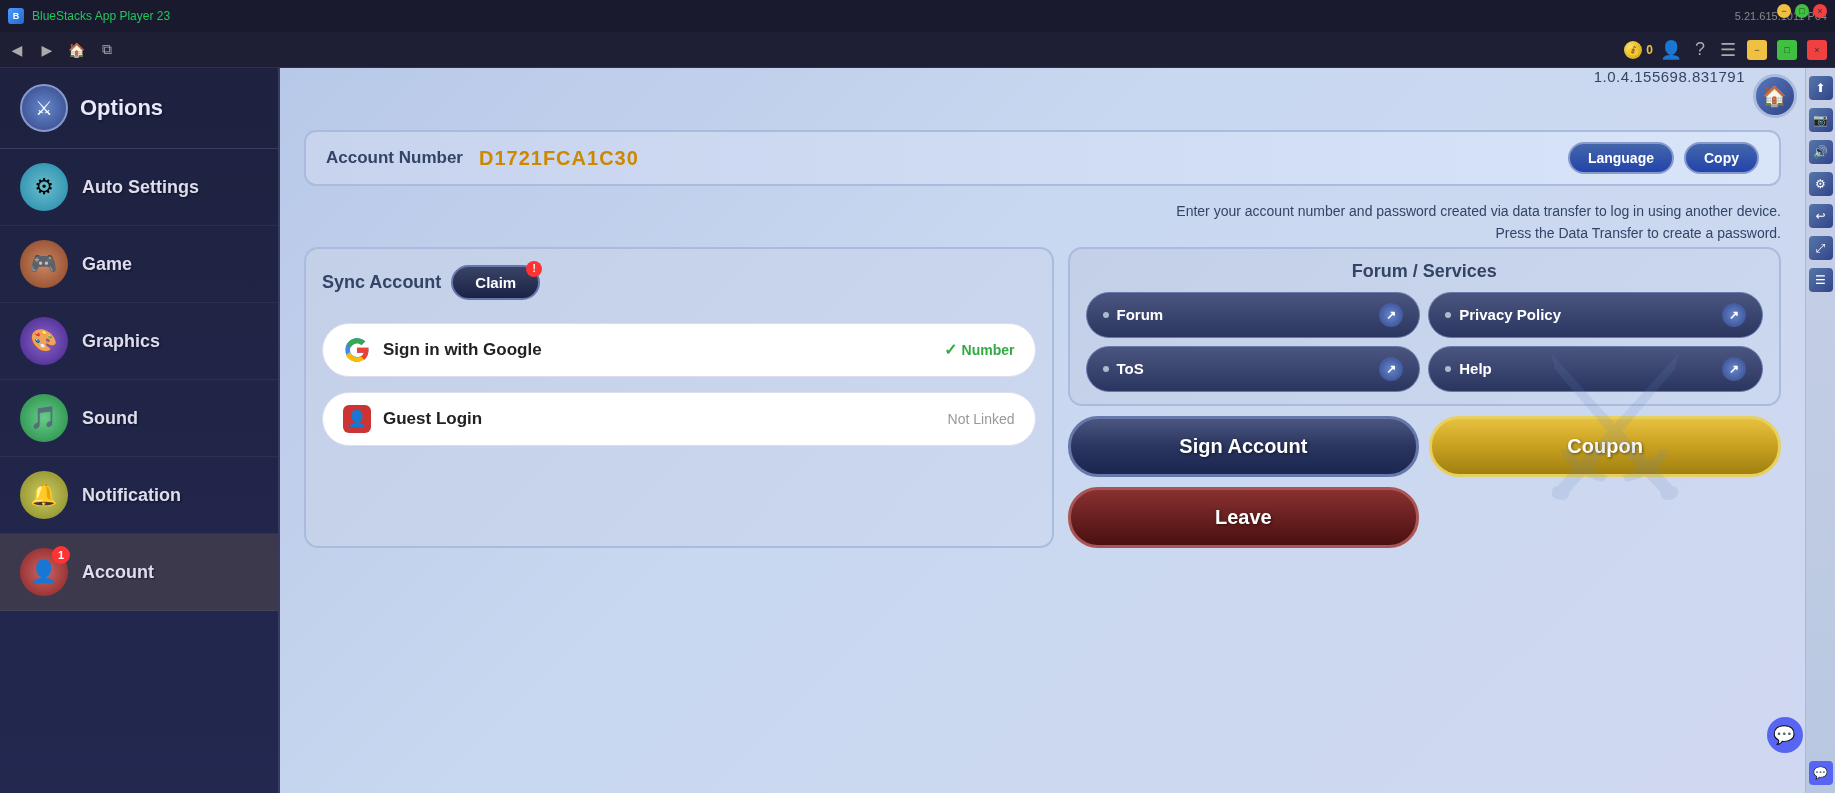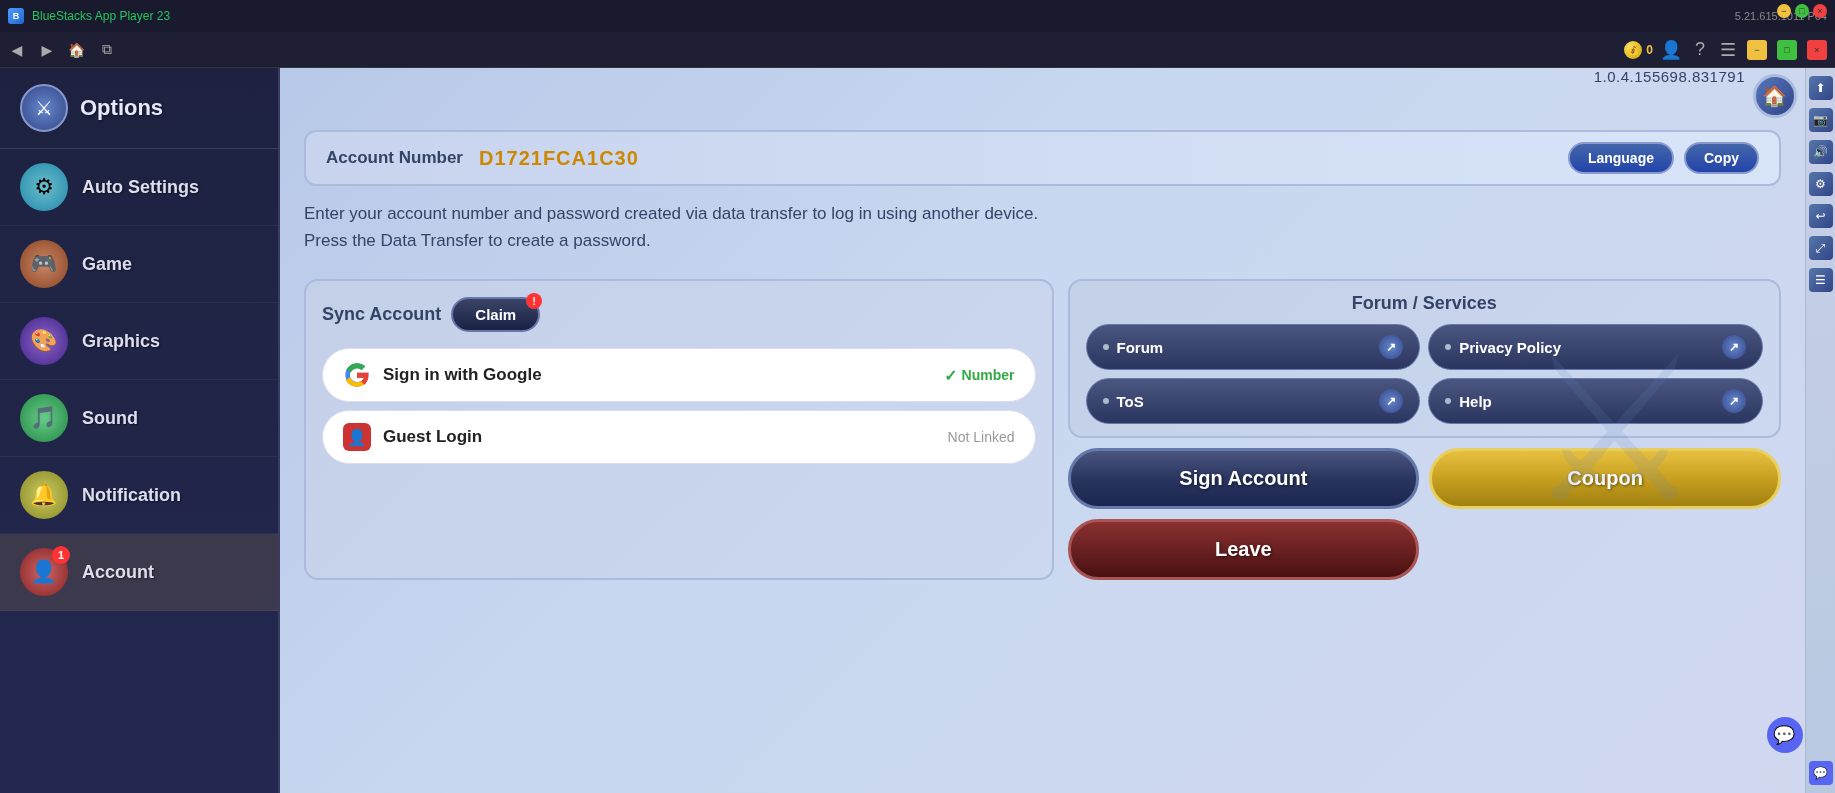--- a/index.html
+++ b/index.html
@@ -258,44 +258,44 @@
       border-radius: 20px;
       color: white;
       font-size: 14px;
       font-weight: 600;
       padding: 6px 18px;
       cursor: pointer;
     }
 
     
     .info-text {
-      text-align: left;
-      font-size: 17px;
+      text-align: right;
+      font-size: 14px;
       color: #334466;
       line-height: 1.6;
-      margin-bottom: 25px;
+      margin-bottom: 2px;
     }
 
     
     .two-col {
       display: flex;
       gap: 14px;
       flex: 1;
     }
 
     
     .left-panel {
       flex: 1;
       background: linear-gradient(135deg, #c4d0e8, #ccd8f0);
       border: 2px solid #aabbdd;
       border-radius: 14px;
       padding: 16px;
       display: flex;
       flex-direction: column;
-      gap: 8px;
+      gap: 15px;
     }
     .panel-tabs {
       display: flex;
       align-items: center;
       gap: 10px;
       margin-bottom: 8px;
     }
     .tab-sync {
       font-size: 18px;
       font-weight: 600;

